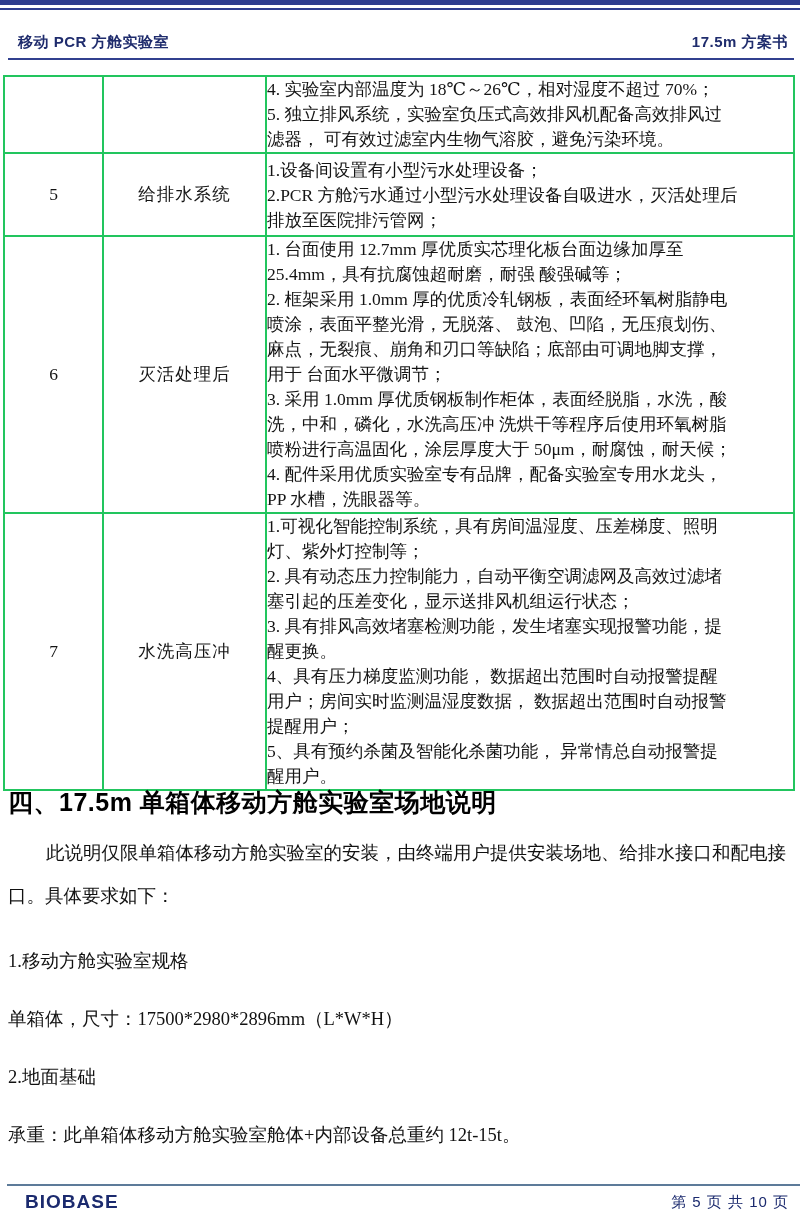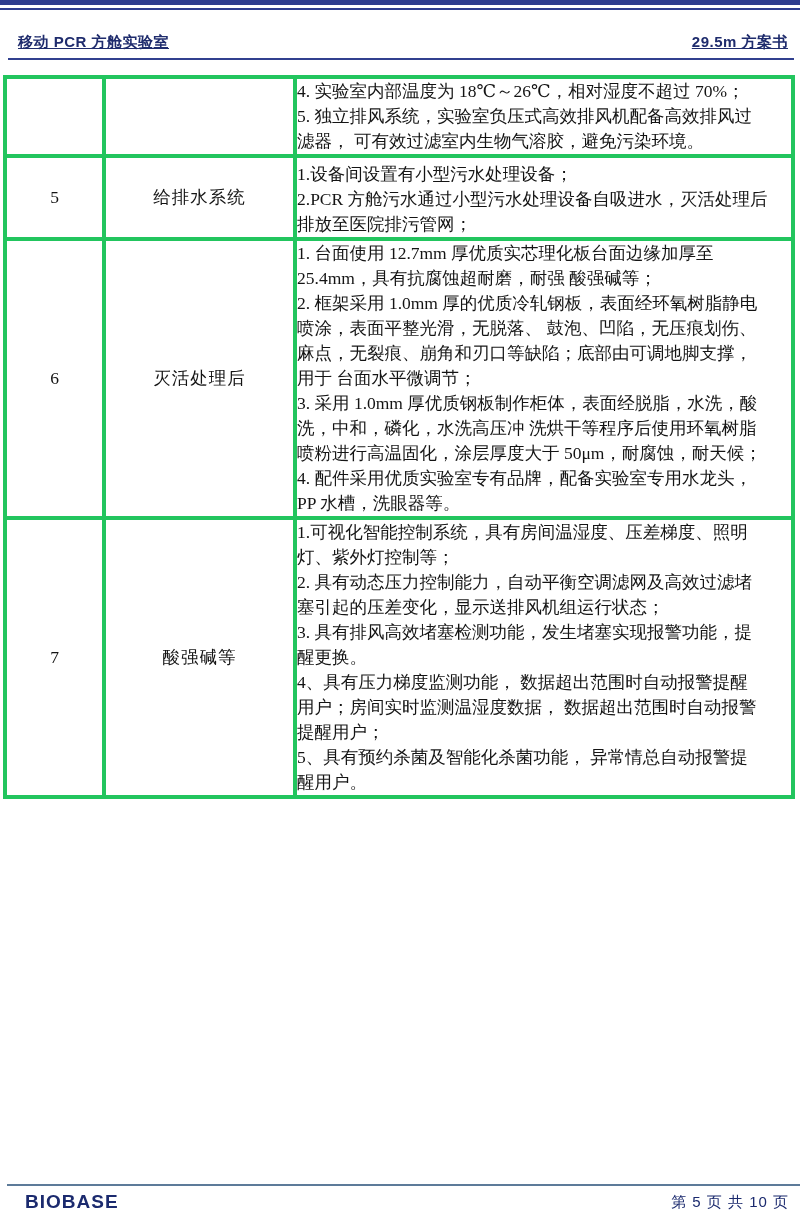--- a/index.html
+++ b/index.html
@@ -13,35 +13,35 @@
 
   
   .bar-thick{position:absolute;top:0;left:0;width:800px;height:5px;background:#2e3c8e;}
   .bar-thin{position:absolute;top:8px;left:0;width:800px;height:2px;background:#2e3c8e;}
 
   
   .doc-header{
     position:absolute;top:33px;left:18px;width:770px;
     display:flex;justify-content:space-between;align-items:baseline;
     font-family:"Liberation Sans","DejaVu Sans",sans-serif;
-    font-weight:bold;font-size:15px;color:#1f2c6d;letter-spacing:0.5px;text-decoration:underline;
+    font-weight:bold;font-size:15px;color:#1f2c6d;letter-spacing:0.5px;
   }
   .header-rule{position:absolute;top:58px;left:8px;width:786px;height:2px;background:#31408f;}
 
   
   .spec-table{
     position:absolute;top:75px;left:3px;width:792px;
     border-collapse:collapse;table-layout:fixed;
     font-size:17.5px;line-height:25px;color:#141414;
   }
   .spec-table td{
-    border:4px solid #22c55e;box-sizing:border-box;padding:0;
+    border:2px solid #22c55e;box-sizing:border-box;padding:0;
   }
   .td-no{width:99px;text-align:center;vertical-align:middle;}
-  .td-name{width:191px;text-align:center;vertical-align:middle;letter-spacing:1px;}
+  .td-name{width:163px;text-align:center;vertical-align:middle;letter-spacing:1px;}
   .td-content{
     vertical-align:top;white-space:pre-line;
     padding:1px 6px 1px 9px;
   }
   .r1{height:75px;}
   .r2{height:83px;}
   .r3{height:275px;}
   .r4{height:275px;}
   .r2 .td-content{padding-top:4px;}
 
@@ -75,21 +75,21 @@
 </head>
 <body>
 
 <div class="page">
 
   <div class="bar-thick"></div>
   <div class="bar-thin"></div>
 
   <div class="doc-header">
     <span>移动 PCR 方舱实验室</span>
-    <span>29.5m 方案书</span>
+    <span>17.5m 方案书</span>
   </div>
   <div class="header-rule"></div>
 
   <table class="spec-table">
     <tbody>
       <tr class="r1">
         <td class="td-no"></td>
         <td class="td-name"></td>
         <td class="td-content">4.  实验室内部温度为 18℃～26℃，相对湿度不超过 70%；
 5.  独立排风系统，实验室负压式高效排风机配备高效排风过
@@ -112,34 +112,42 @@
 麻点，无裂痕、崩角和刃口等缺陷；底部由可调地脚支撑，
 用于 台面水平微调节；
 3. 采用 1.0mm 厚优质钢板制作柜体，表面经脱脂，水洗，酸
 洗，中和，磷化，水洗高压冲 洗烘干等程序后使用环氧树脂
 喷粉进行高温固化，涂层厚度大于 50μm，耐腐蚀，耐天候；
 4. 配件采用优质实验室专有品牌，配备实验室专用水龙头，
 PP 水槽，洗眼器等。</td>
       </tr>
       <tr class="r4">
         <td class="td-no">7</td>
-        <td class="td-name">酸强碱等</td>
+        <td class="td-name">水洗高压冲</td>
         <td class="td-content">1.可视化智能控制系统，具有房间温湿度、压差梯度、照明
 灯、紫外灯控制等；
 2.  具有动态压力控制能力，自动平衡空调滤网及高效过滤堵
 塞引起的压差变化，显示送排风机组运行状态；
 3.  具有排风高效堵塞检测功能，发生堵塞实现报警功能，提
 醒更换。
 4、具有压力梯度监测功能， 数据超出范围时自动报警提醒
 用户；房间实时监测温湿度数据， 数据超出范围时自动报警
 提醒用户；
 5、具有预约杀菌及智能化杀菌功能， 异常情总自动报警提
 醒用户。</td>
       </tr>
     </tbody>
   </table>
 
+  <div class="section">
+    <h1 class="section-heading">四、17.5m 单箱体移动方舱实验室场地说明</h1>
+    <p class="para-intro">此说明仅限单箱体移动方舱实验室的安装，由终端用户提供安装场地、给排水接口和配电接口。具体要求如下：</p>
+    <p class="para-item">1.移动方舱实验室规格</p>
+    <p class="para-item tall">单箱体，尺寸：17500*2980*2896mm（L*W*H）</p>
+    <p class="para-item tall">2.地面基础</p>
+    <p class="para-item tall">承重：此单箱体移动方舱实验室舱体+内部设备总重约 12t-15t。</p>
+  </div>
 
   <div class="footer-rule"></div>
   <div class="footer-logo">BIOBASE</div>
   <div class="footer-page">第 5 页 共 10 页</div>
 
 </div>
 
 </body></html>

